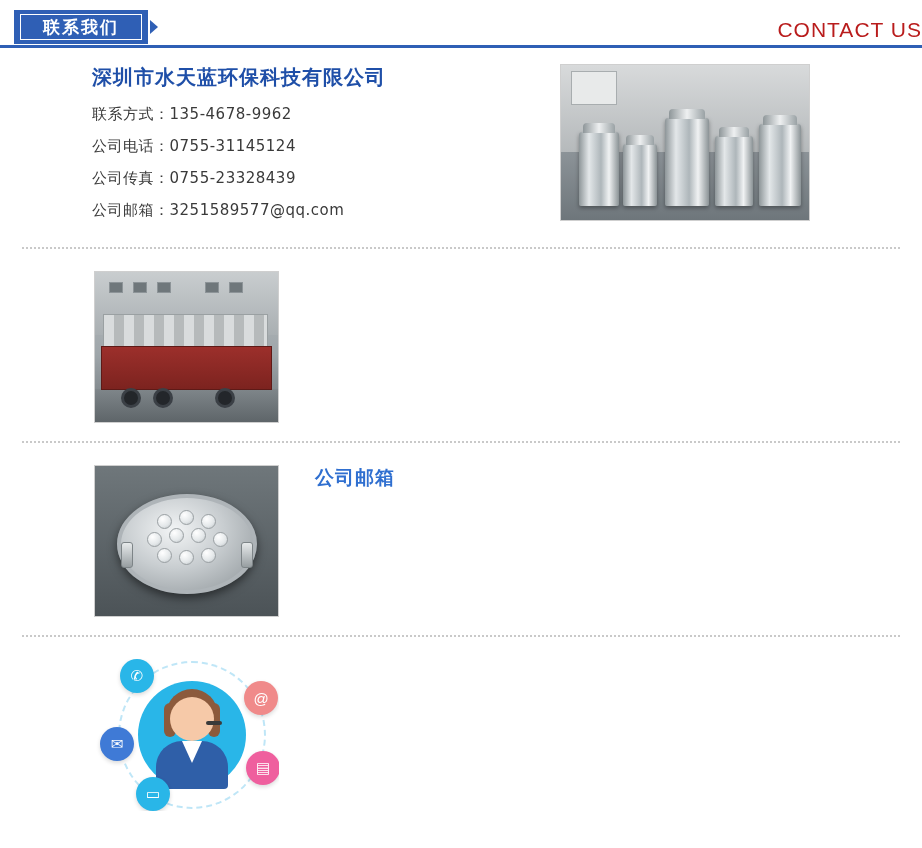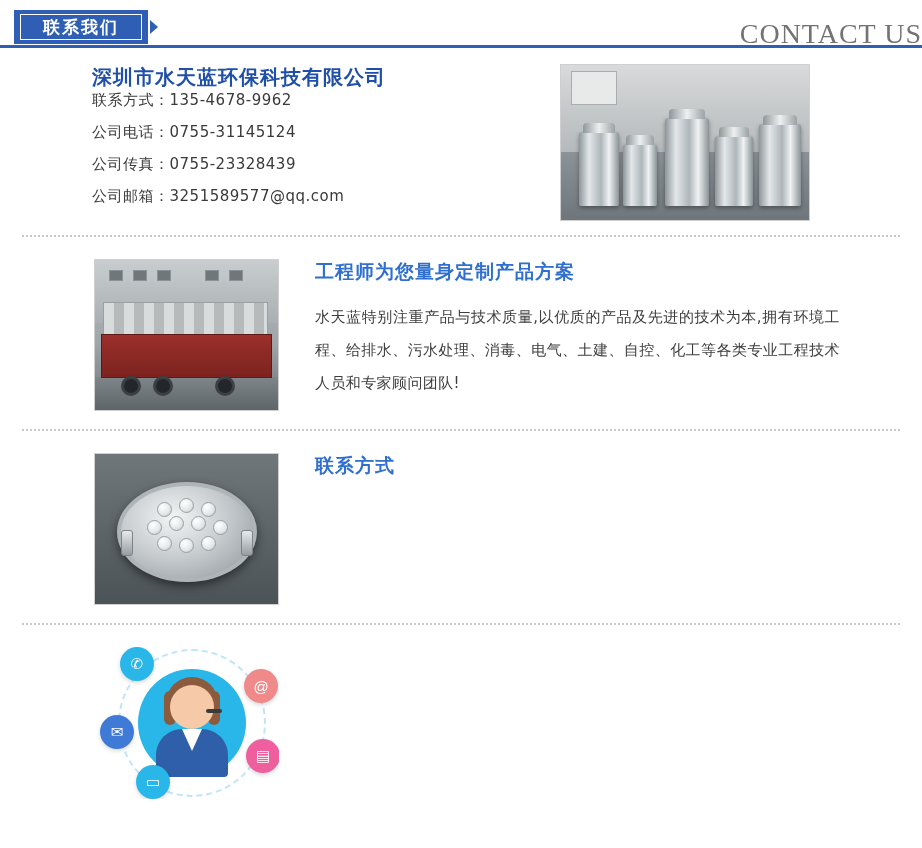--- a/index.html
+++ b/index.html
@@ -58,24 +58,24 @@
     width: 0;
     height: 0;
     border-top: 7px solid transparent;
     border-bottom: 7px solid transparent;
     border-left: 8px solid #2f5fb5;
   }
   .header-en {
     position: absolute;
     right: 0px;
     top: 18px;
-    font-size: 28px;
-    color: #737373;
+    font-size: 21px;
+    color: #b91c1c;
     letter-spacing: 1px;
-    font-family: Liberation Serif, serif;
+    font-family: Liberation Sans, sans-serif;
     white-space: nowrap;
   }
 
   
   .content {
     padding: 0 12px 0 12px;
   }
 
   
   .company-block {
@@ -85,21 +85,21 @@
   }
   .company-info {
     padding-left: 80px;
     flex: 1;
   }
   .company-name {
     color: #1f4fa8;
     font-size: 20px;
     font-weight: bold;
     font-family: "DejaVu Sans", "Liberation Sans", sans-serif;
-    margin-bottom: 0;
+    margin-bottom: 14px;
     letter-spacing: 1px;
   }
   .company-line {
     font-size: 15px;
     color: #3a3a3a;
     margin-bottom: 13px;
     font-family: "DejaVu Sans", "Liberation Sans", sans-serif;
     letter-spacing: 0.5px;
   }
   .company-photo {
@@ -348,24 +348,20 @@
         <div class="truck-win" style="left:62px; top:10px;"></div>
         <div class="truck-win" style="left:110px; top:10px;"></div>
         <div class="truck-win" style="left:134px; top:10px;"></div>
         <div class="truck-ground"></div>
         <div class="truck-load"></div>
         <div class="truck-body"></div>
         <div class="truck-wheel" style="left:26px;"></div>
         <div class="truck-wheel" style="left:58px;"></div>
         <div class="truck-wheel" style="left:120px;"></div>
       </div>
-    </div>
-    <div class="feature-text">
-      <div class="feature-title">工程师为您量身定制产品方案</div>
-      <div class="feature-body">水天蓝特别注重产品与技术质量,以优质的产品及先进的技术为本,拥有环境工程、给排水、污水处理、消毒、电气、土建、自控、化工等各类专业工程技术人员和专家顾问团队!</div>
     </div>
   </div>
 
   <div class="divider"></div>
 
   <div class="feature">
     <div class="feature-media">
       <div class="feature-img img-filter">
         <div class="filter-disc"></div>
         <div class="cart" style="left:62px; top:48px;"></div>
@@ -376,21 +372,21 @@
         <div class="cart" style="left:96px; top:62px;"></div>
         <div class="cart" style="left:118px; top:66px;"></div>
         <div class="cart" style="left:62px; top:82px;"></div>
         <div class="cart" style="left:84px; top:84px;"></div>
         <div class="cart" style="left:106px; top:82px;"></div>
         <div class="clamp" style="left:26px; top:76px;"></div>
         <div class="clamp" style="left:146px; top:76px;"></div>
       </div>
     </div>
     <div class="feature-text">
-      <div class="feature-title">联系方式</div>
+      <div class="feature-title">公司邮箱</div>
     </div>
   </div>
 
   <div class="divider"></div>
 
   <div class="feature">
     <div class="feature-media">
       <div class="feature-img img-service">
         <div class="svc-dashed"></div>
         <div class="svc-circle"></div>

